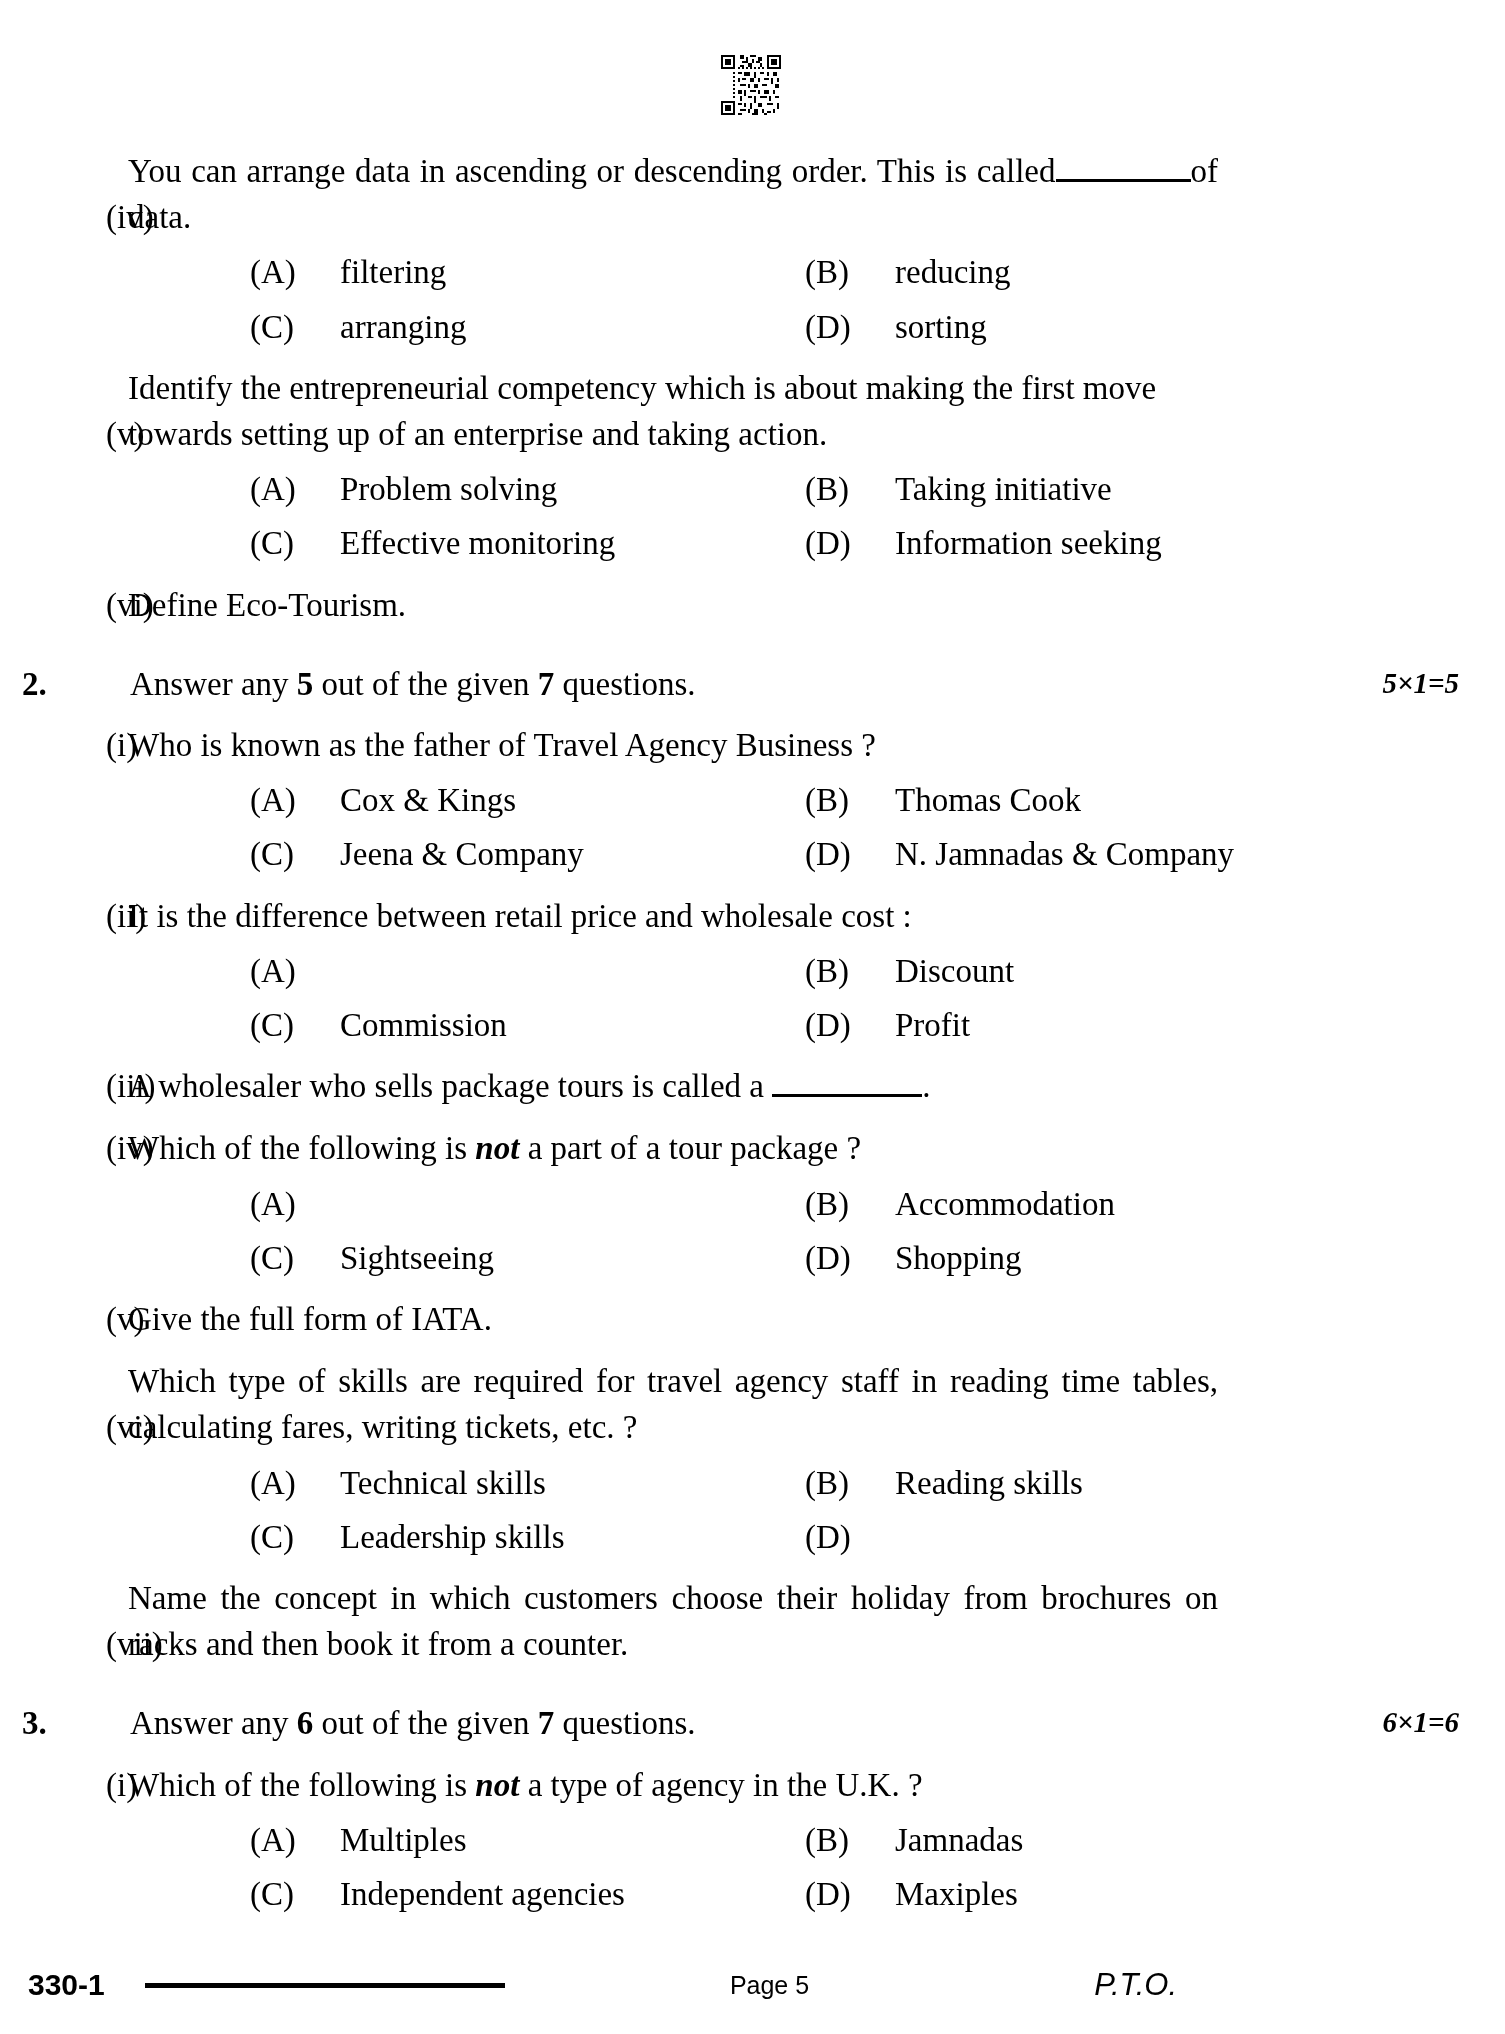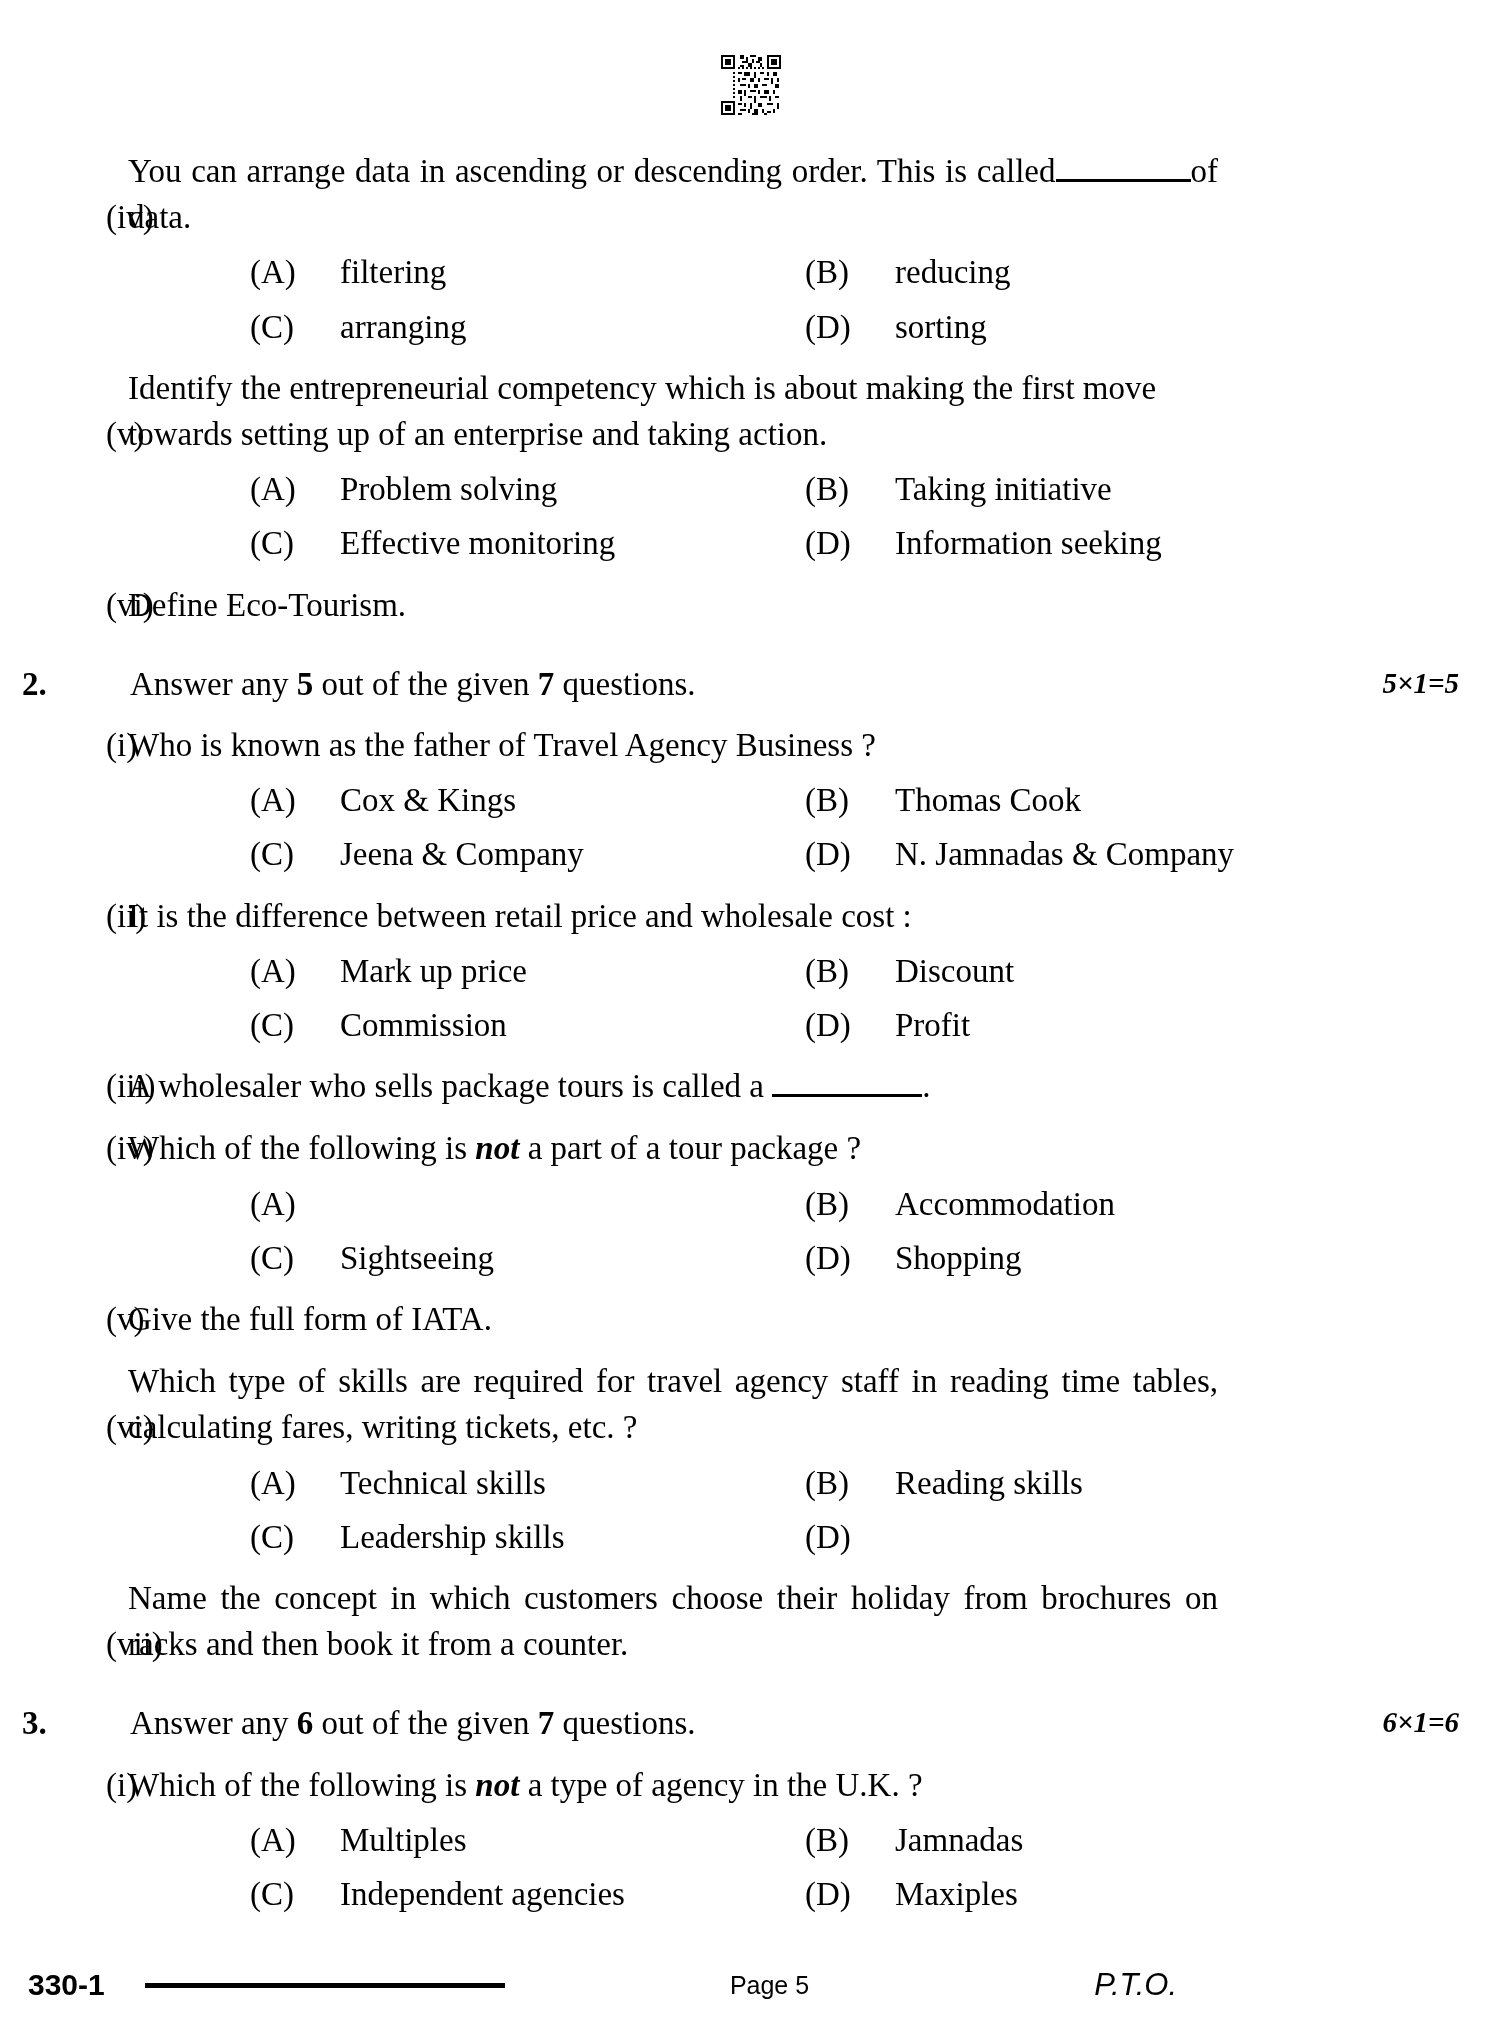--- a/index.html
+++ b/index.html
@@ -361,21 +361,20 @@
     </div>
 
     <div class="sub">
       <div class="rn">(ii)</div>
       <div class="stext">It is the difference between retail price and wholesale cost :</div>
     </div>
     <div class="options">
       <div class="optrow">
         <div class="opt colA">
           <span class="lab">(A)</span>
-          <span class="txt">Mark up price</span>
         </div>
         <div class="opt colB">
           <span class="lab">(B)</span>
           <span class="txt">Discount</span>
         </div>
       </div>
       <div class="optrow">
         <div class="opt colA">
           <span class="lab">(C)</span>
           <span class="txt">Commission</span>

